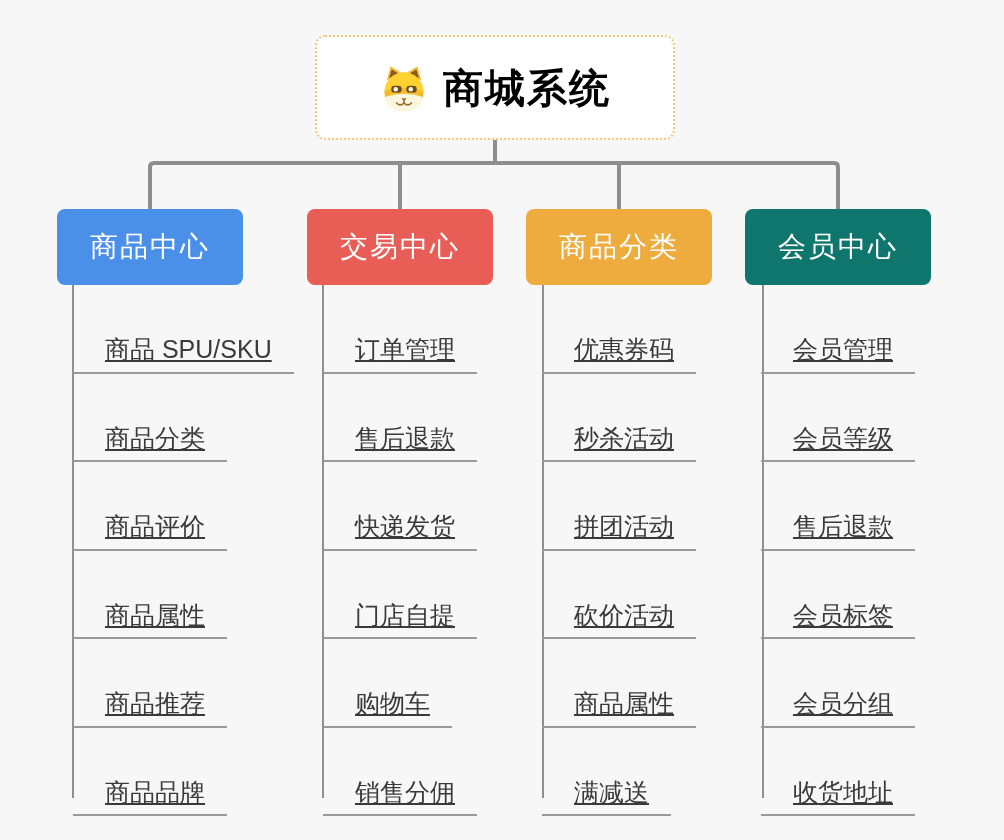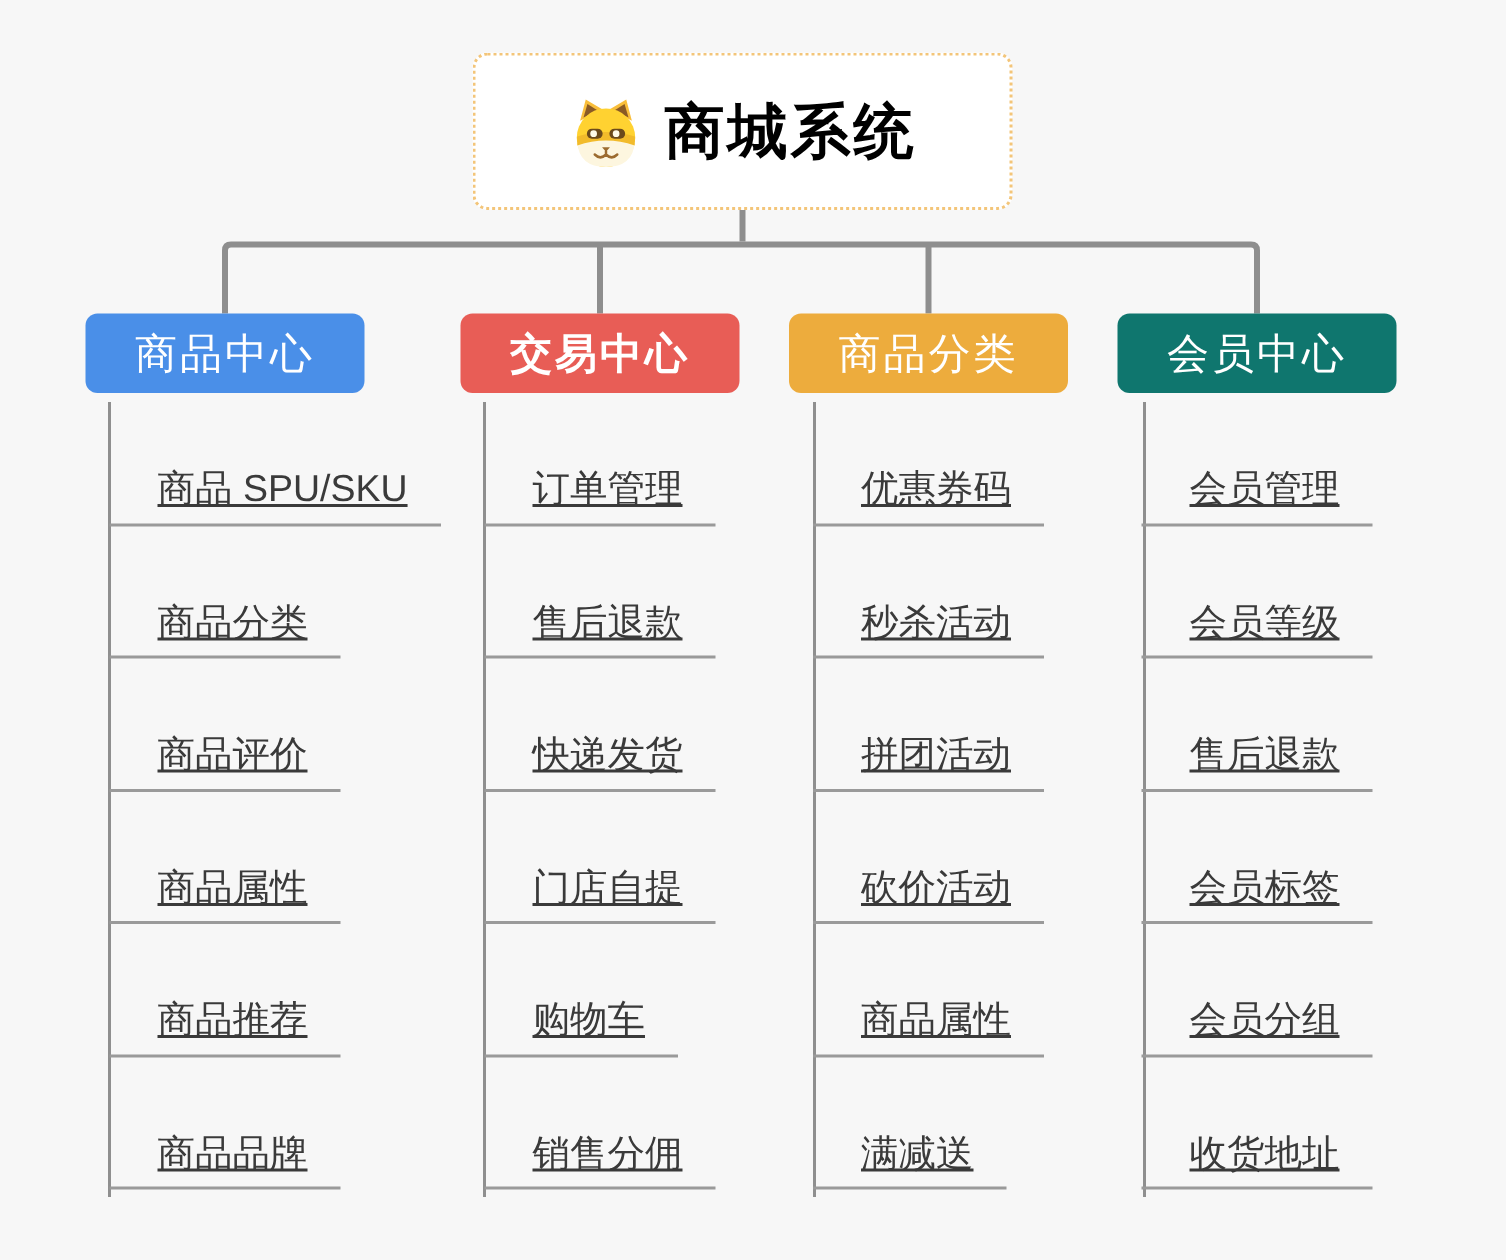--- a/index.html
+++ b/index.html
@@ -26,21 +26,21 @@
   }
   .root-icon{width:50px;height:48px;flex:0 0 auto;}
 
   
   .branch{position:absolute;top:209px;width:260px;}
   .branch-1{left:57px;}
   .branch-2{left:307px;}
   .branch-3{left:526px;}
   .branch-4{left:745px;}
   .branch-header{
-    width:186px;height:53px;border-radius:8px;
+    width:186px;height:76px;border-radius:8px;
     display:flex;align-items:center;justify-content:center;
     color:#ffffff;font-size:28px;font-weight:500;letter-spacing:2px;
     cursor:pointer;white-space:nowrap;
   }
   .branch-items{margin-left:16px;}
   .branch-item{
     height:88.5px;display:flex;align-items:flex-end;cursor:pointer;
   }
   .branch-item .item-label{
     display:inline-block;
@@ -107,21 +107,21 @@
       <div class="branch-item">
           <span class="item-label">商品推荐</span>
         </div>
       <div class="branch-item">
           <span class="item-label">商品品牌</span>
         </div>
     </div>
   </div>
 
   <div class="branch branch-2">
-    <div class="branch-header" style="background-color: rgb(232, 93, 86); font-weight: bold;">
+    <div class="branch-header" style="background-color: rgb(232, 93, 86);">
       <span>交易中心</span>
     </div>
     <div class="branch-items">
       <div class="branch-item">
           <span class="item-label">订单管理</span>
         </div>
       <div class="branch-item">
           <span class="item-label">售后退款</span>
         </div>
       <div class="branch-item">

